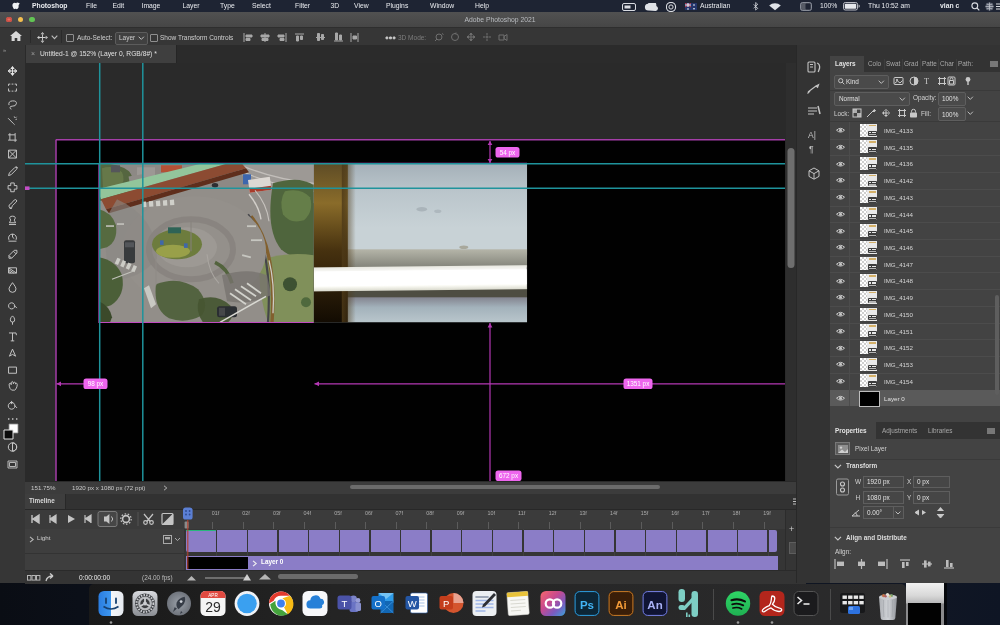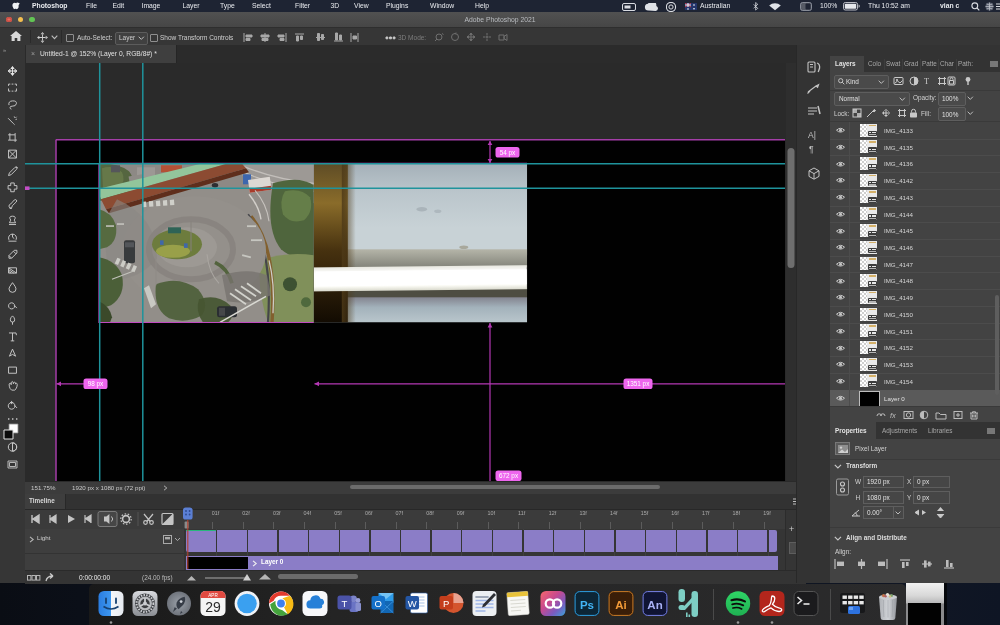--- a/index.html
+++ b/index.html
@@ -933,36 +933,20 @@
         <svg class="abs" style="left:6px;top:272.71999999999997px" width="9" height="6.4">
           <path d="M.5 3.2 Q4.5 -.6 8.5 3.2 Q4.5 7 .5 3.2Z" fill="none" stroke="#c6c6c6" stroke-width="1"></path>
           <circle cx="4.5" cy="3.2" r="1.5" fill="#c6c6c6"></circle>
         </svg>
         <div class="abs" style="left:19px;top:267.52px;width:1px;height:16.72px;background:#4c4c4c;"></div>
         <div class="abs" style="left:29px;top:268.71999999999997px;width:19px;height:14px;background:#000;border:1px solid #bdbdbd;"></div>
         <span class="txt" style="left:54px;top:272.52px;font-size:6.2px;color:#e2e2e2;">Layer 0</span>
       </div>
   <div class="abs" style="left:164.5px;top:250px;width:4.5px;height:100px;background:#5e5e5e;border-radius:2px;"></div>
 
-  <div class="abs" style="left:0;top:361px;width:170px;height:15px;border-top:1px solid #3a3a3a;">
-    <svg class="abs" style="left:46px;top:2.6px" width="110" height="10">
-      <g stroke="#bcbcbc" stroke-width="1" fill="none">
-        <path d="M1 5 a2.2 2.2 0 0 1 4.4 0 M4.6 5 a2.2 2.2 0 0 1 4.4 0" transform="translate(0,1)"></path>
-        <text x="14" y="8" font-size="7.5" font-style="italic" fill="#bcbcbc" stroke="none">fx</text>
-        <rect x="28" y="1.5" width="9" height="7"></rect>
-            <circle cx="32.5" cy="5" r="2.2"></circle>
-        <circle cx="48" cy="5" r="3.8"></circle>
-            <path d="M48 1.2 a3.8 3.8 0 0 0 0 7.6 Z" fill="#bcbcbc" stroke="none"></path>
-        <path d="M60 3 h3 l1.5 1.5 h5.5 v4.5 h-10 Z"></path>
-        <rect x="78" y="1.5" width="8" height="7"></rect>
-            <path d="M82 3 v4 M80 5 h4"></path>
-        <path d="M94 3 h8 M95 3 v6 h6 V3 M96.6 4.5 v3 M98 4.5 v3 M99.4 4.5 v3 M96.5 3 v-1.2 h3 V3"></path>
-      </g>
-    </svg>
-  </div>
 
   <div class="abs" style="left:0;top:377px;width:170px;height:17px;background:#333333;">
     <div class="abs" style="left:0;top:0;width:46px;height:17px;background:#434343;">
           <span class="txt" style="left:5px;top:4.6px;font-weight:bold;color:#e4e4e4;">Properties</span>
         </div>
     <span class="txt" style="left:52px;top:4.6px;color:#a8a8a8;">Adjustments</span>
     <span class="txt" style="left:98px;top:4.6px;color:#a8a8a8;">Libraries</span>
     <svg class="abs" style="left:157px;top:6px" width="8" height="6">
           <path d="M0 1h8M0 3h8M0 5h8" stroke="#bdbdbd" stroke-width="1"></path>
         </svg>

